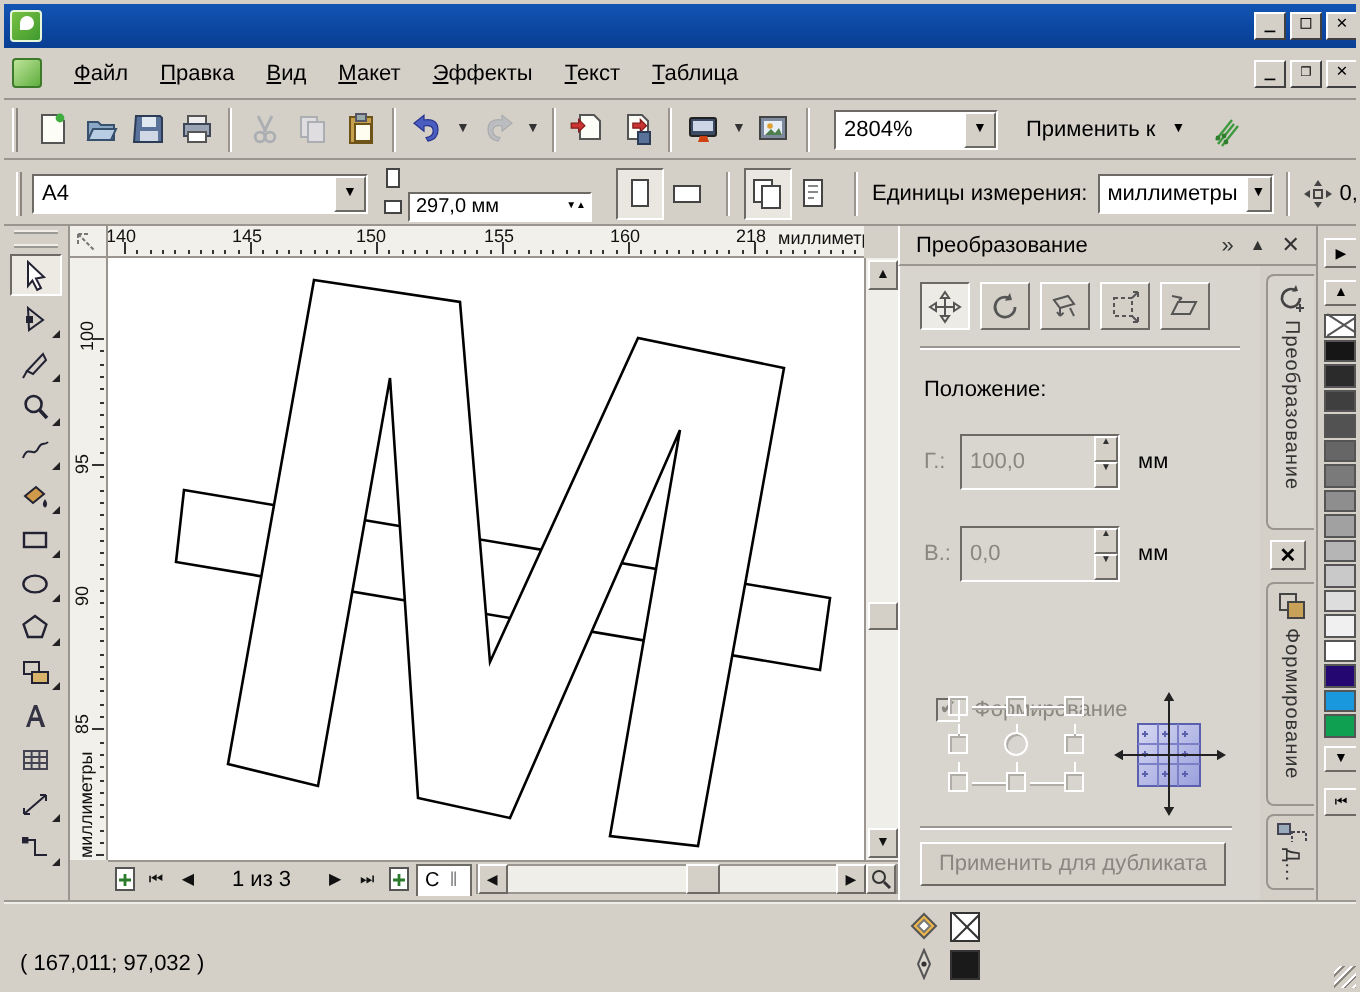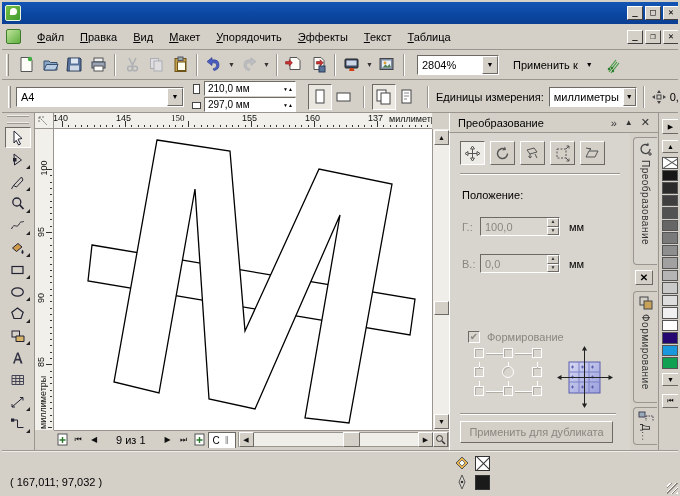--- a/index.html
+++ b/index.html
@@ -58,21 +58,21 @@
   #docker-header { left:447px; top:111px; width:209px; height:20px; background:#d4d0c8; border-bottom:1px solid #9a968f; border-left:1px solid #fff; display:flex; align-items:center; }
   #docker { left:447px; top:131px; width:181px; height:318px; background:#d8d5ce; border-left:1px solid #fff; }
   #tabstrip { left:628px; top:131px; width:28px; height:318px; background:#d4d0c8; }
   .vtab { border:1px solid #9a968f; border-right:none; border-radius:4px 0 0 4px; background:#d4d0c8; width:24px; margin-left:3px; display:flex; flex-direction:column; align-items:center; padding:3px 0; }
   .vtab.active { background:#d8d5ce; }
   .vtab .vlabel { writing-mode:vertical-rl; font-size:10px; color:#333; margin-top:3px; letter-spacing:0.5px; }
   .xformbtn { width:25px; height:24px; margin-right:2px; background:#d4d0c8; border:1px solid; border-color:#fff #6d6a65 #6d6a65 #fff; display:inline-flex; align-items:center; justify-content:center; }
   .xformbtn.active { background:#ecebe5; border-color:#6d6a65 #fff #fff #6d6a65; }
   .sepline { height:2px; border-top:1px solid #9a968f; border-bottom:1px solid #fff; }
   .dis { color:#8a8780; }
-  .field-dis { background:#d9d6cf; border:1px solid; border-color:#6d6a65 #fff #fff #6d6a65; height:19px; width:80px; display:flex; align-items:center; color:#8a8780; }
+  .field-dis { background:#d9d6cf; border:1px solid; border-color:#6d6a65 #fff #fff #6d6a65; height:28px; width:80px; display:flex; align-items:center; color:#8a8780; }
   .field-dis .val { flex:1; padding:0 4px; }
   .checkbox { width:12px; height:12px; background:#d9d6cf; border:1px solid; border-color:#6d6a65 #fff #fff #6d6a65; color:#8a8780; font-size:10px; line-height:10px; text-align:center; }
   .anchor-sq { position:absolute; width:10px; height:10px; border:1px solid #fff; box-shadow:1px 1px 0 #b0ada6 inset; }
   .anchor-ln { position:absolute; background:#fff; box-shadow:0 1px 0 #b0ada6; }
   #apply-btn { position:absolute; left:10px; top:288px; width:153px; height:22px; background:#d4d0c8; border:1px solid; border-color:#fff #6d6a65 #6d6a65 #fff; color:#8a8780; text-align:center; line-height:20px; }
 
   
   #palette { left:656px; top:111px; width:24px; height:338px; background:#d4d0c8; border-left:1px solid #9a968f; }
   .swatch { width:16px; height:11.5px; margin:1px 0 0 3px; border:1px solid #555; }
   .swatch.none { background:#fff; position:relative; }
@@ -107,21 +107,20 @@
   </div>
 </div>
 
 <div id="menubar" class="abs">
   <div class="docicon"></div>
   <div id="menu-items" style="display:flex;">
       <div class="menu-item"><u>Ф</u>айл</div>
       <div class="menu-item"><u>П</u>равка</div>
       <div class="menu-item"><u>В</u>ид</div>
       <div class="menu-item"><u>М</u>акет</div>
-      <div class="menu-item"><u>У</u>порядочить</div>
       <div class="menu-item"><u>Э</u>ффекты</div>
       <div class="menu-item"><u>Т</u>екст</div>
       <div class="menu-item"><u>Т</u>аблица</div>
     </div>
   <div class="winbtns">
     <div class="winbtn">_</div>
     <div class="winbtn">❐</div>
     <div class="winbtn">✕</div>
   </div>
 </div>
@@ -242,24 +241,20 @@
   <div class="grip"></div>
   <div class="combo" style="width:168px;">
     <span class="val">A4</span>
     <span class="drop">▼</span>
   </div>
   <div style="margin-left:8px; display:flex; flex-direction:column; gap:1px;">
     <div style="display:flex; align-items:center; gap:3px;">
       <svg width="9" height="12">
           <rect x="1.5" y="1.5" width="6" height="9" fill="#fff" stroke="#444"></rect>
         </svg>
-      <div class="minifield">
-        <span class="val">210,0 мм</span>
-        <span style="font-size:5px; padding-right:2px;">▼▲</span>
-      </div>
     </div>
     <div style="display:flex; align-items:center; gap:3px;">
       <svg width="9" height="12">
           <rect x="0.5" y="3.5" width="8" height="6" fill="#fff" stroke="#444"></rect>
         </svg>
       <div class="minifield">
         <span class="val">297,0 мм</span>
         <span style="font-size:5px; padding-right:2px;">▼▲</span>
       </div>
     </div>
@@ -454,24 +449,24 @@
     <div class="abs" style="left: 329.3px; bottom: 1px; width: 1px; background: rgb(51, 51, 51); height: 2px;"></div>
     <div class="abs" style="left: 335.6px; bottom: 1px; width: 1px; background: rgb(51, 51, 51); height: 2px;"></div>
     <div class="abs" style="left: 341.9px; bottom: 1px; width: 1px; background: rgb(51, 51, 51); height: 2px;"></div>
     <div class="abs" style="left: 348.2px; bottom: 1px; width: 1px; background: rgb(51, 51, 51); height: 2px;"></div>
     <div class="abs" style="left: 354.5px; bottom: 1px; width: 1px; background: rgb(51, 51, 51); height: 2px;"></div>
     <div class="abs" style="left: 360.8px; bottom: 1px; width: 1px; background: rgb(51, 51, 51); height: 2px;"></div>
     <div class="abs" style="left: 367.1px; bottom: 1px; width: 1px; background: rgb(51, 51, 51); height: 2px;"></div>
     <div class="abs" style="left: 373.4px; bottom: 1px; width: 1px; background: rgb(51, 51, 51); height: 2px;"></div>
     <span class="rl-num" style="left: -1px; top: 0px;">140</span>
     <span class="rl-num" style="left: 62px; top: 0px;">145</span>
-    <span class="rl-num" style="left: 117px; top: 0px; font-family: Liberation Serif, serif;">150</span>
+    <span class="rl-num" style="left: 124px; top: 0px;">150</span>
     <span class="rl-num" style="left: 188px; top: 0px;">155</span>
     <span class="rl-num" style="left: 251px; top: 0px;">160</span>
-    <span class="rl-num" style="left: 314px; top: 0px;">137</span>
+    <span class="rl-num" style="left: 314px; top: 0px;">218</span>
     <span class="rl-unit" style="left: 333px; top: 1px; background: rgb(242, 240, 234); padding-left: 2px;">миллиметры</span>
   </div>
 <div id="vruler" class="abs">
     <div class="abs" style="top: 40px; right: 1px; height: 1px; background: rgb(51, 51, 51); width: 6px;"></div>
     <div class="abs" style="top: 46.3px; right: 1px; height: 1px; background: rgb(51, 51, 51); width: 2px;"></div>
     <div class="abs" style="top: 52.6px; right: 1px; height: 1px; background: rgb(51, 51, 51); width: 2px;"></div>
     <div class="abs" style="top: 58.9px; right: 1px; height: 1px; background: rgb(51, 51, 51); width: 2px;"></div>
     <div class="abs" style="top: 65.2px; right: 1px; height: 1px; background: rgb(51, 51, 51); width: 2px;"></div>
     <div class="abs" style="top: 71.5px; right: 1px; height: 1px; background: rgb(51, 51, 51); width: 2px;"></div>
     <div class="abs" style="top: 77.8px; right: 1px; height: 1px; background: rgb(51, 51, 51); width: 2px;"></div>
@@ -698,21 +693,21 @@
 
 <div id="pagebar" class="abs">
   <div class="pg-btn">
       <svg width="13" height="13">
         <rect x="2" y="1" width="9" height="11" fill="#fff" stroke="#555"></rect>
         <path d="M6.5 4 v6 M3.5 7 h6" stroke="#2a7a2a" stroke-width="1.4"></path>
       </svg>
     </div>
   <div class="pg-btn">⏮</div>
   <div class="pg-btn">◀</div>
-  <span style="margin:0 14px;">9 из 1</span>
+  <span style="margin:0 14px;">1 из 3</span>
   <div class="pg-btn">▶</div>
   <div class="pg-btn">⏭</div>
   <div class="pg-btn">
       <svg width="13" height="13">
         <rect x="2" y="1" width="9" height="11" fill="#fff" stroke="#555"></rect>
         <path d="M6.5 4 v6 M3.5 7 h6" stroke="#2a7a2a" stroke-width="1.4"></path>
       </svg>
     </div>
   <div id="page-tab">
       <span>С</span>

